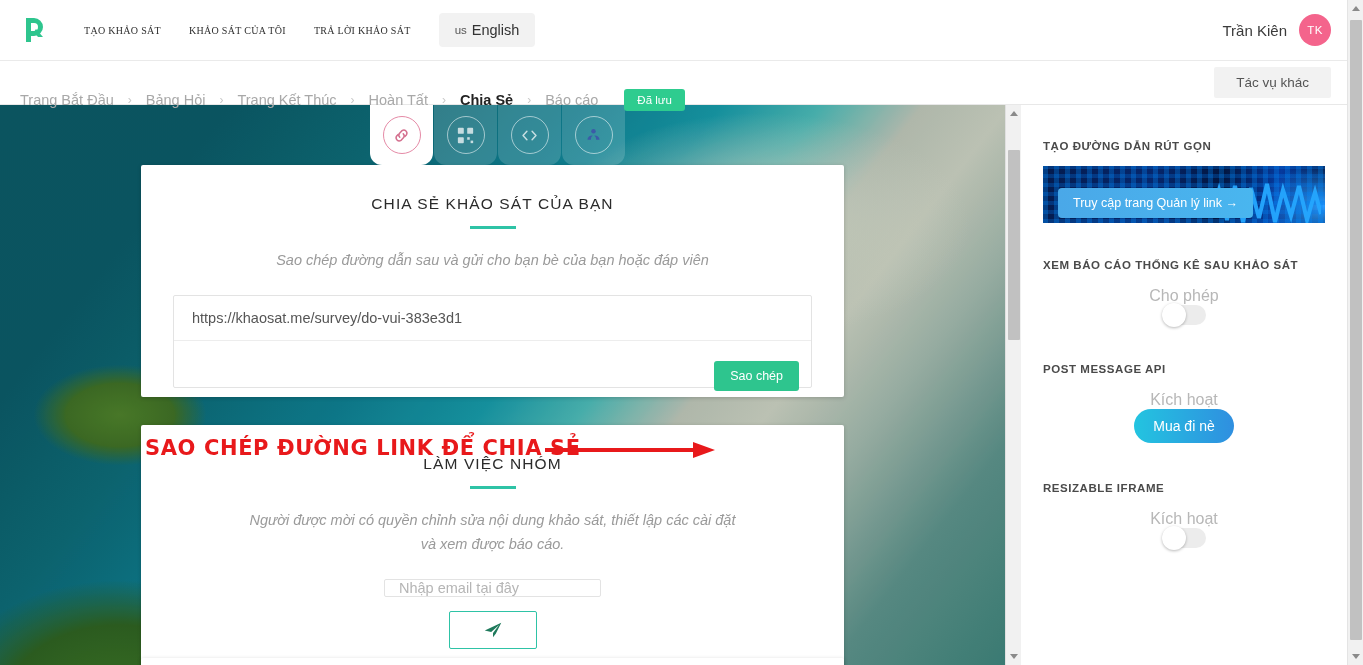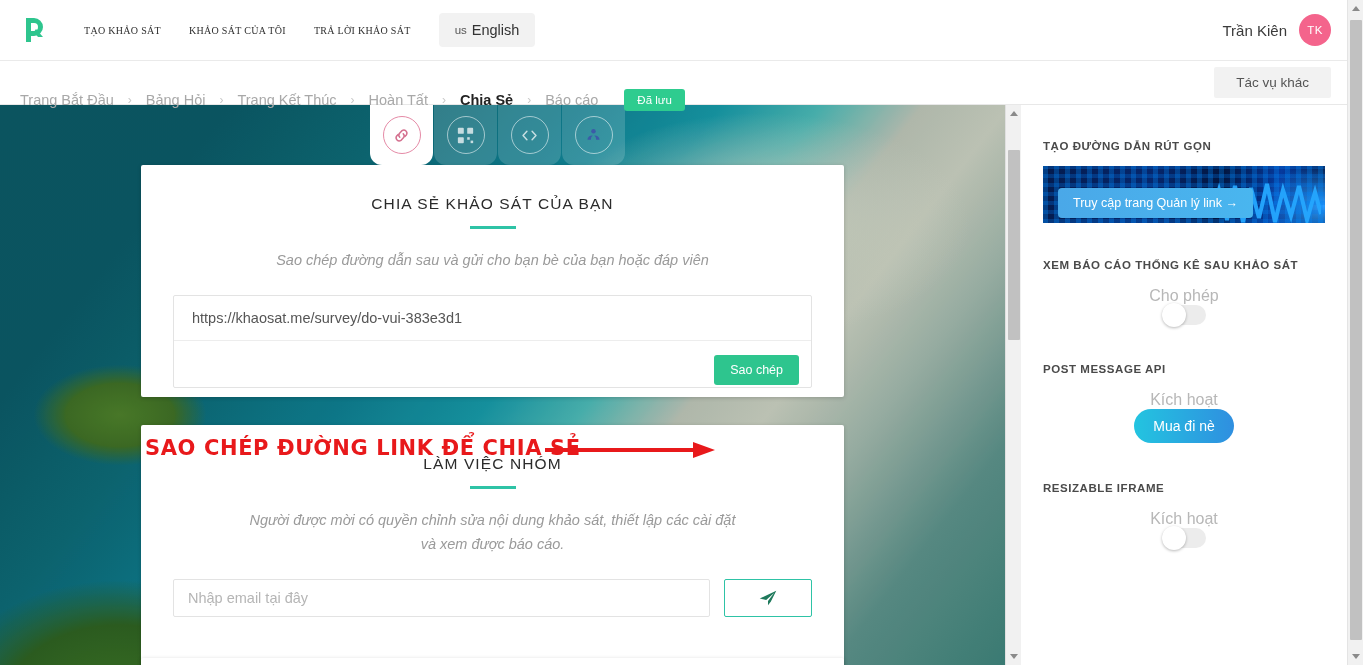--- a/index.html
+++ b/index.html
@@ -136,41 +136,42 @@
     height: 93px; position: relative; background: #fff;
   }
   .link-text {
     position: absolute; left: 18px; top: 14px;
     font-size: 14.5px; color: #555;
   }
   .link-divider {
     position: absolute; left: 0; right: 0; top: 44px; height: 1px; background: #ededed;
   }
   .copy-btn {
-    position: absolute; right: 12px; top: 59px;
+    position: absolute; right: 12px; top: 65px;
     background: #2ec58e; color: #fff; font-size: 12.5px;
     padding: 8px 16px; border-radius: 3px; border: none;
     cursor: pointer; font-family: inherit;
   }
 
   
   .annot {
     position: absolute; left: 145px; top: 331px;
     font-size: 21px; font-weight: bold; color: #e8191b;
     letter-spacing: .6px; z-index: 12; white-space: nowrap;
     font-family: "DejaVu Sans", sans-serif;
   }
   .annot-arrow {
     position: absolute; left: 545px; top: 336px;
     width: 175px; height: 18px; z-index: 12;
   }
 
   .email-row {
     display: flex; align-items: center; gap: 14px;
     margin: 24px 32px 40px;
+    flex-direction: column;
   }
   .email-input {
     flex: 1; height: 38px; border: 1px solid #e3e3e3; border-radius: 2px;
     padding: 0 14px; font-size: 14.5px; color: #333;
     font-family: inherit; background: #fff; outline: none;
   }
   .email-input::placeholder { color: #b5b5b5; }
   .send-btn {
     width: 88px; height: 38px; border: 1px solid #2ec3a6;
     border-radius: 2px; background: #fff; cursor: pointer;

